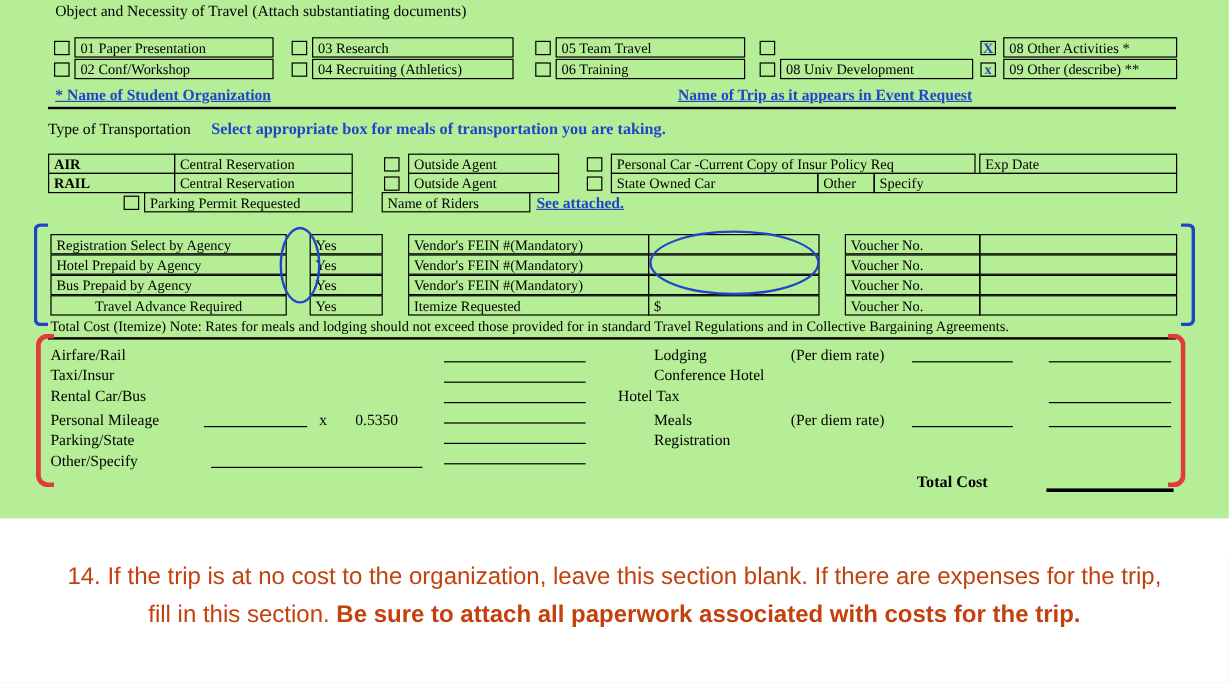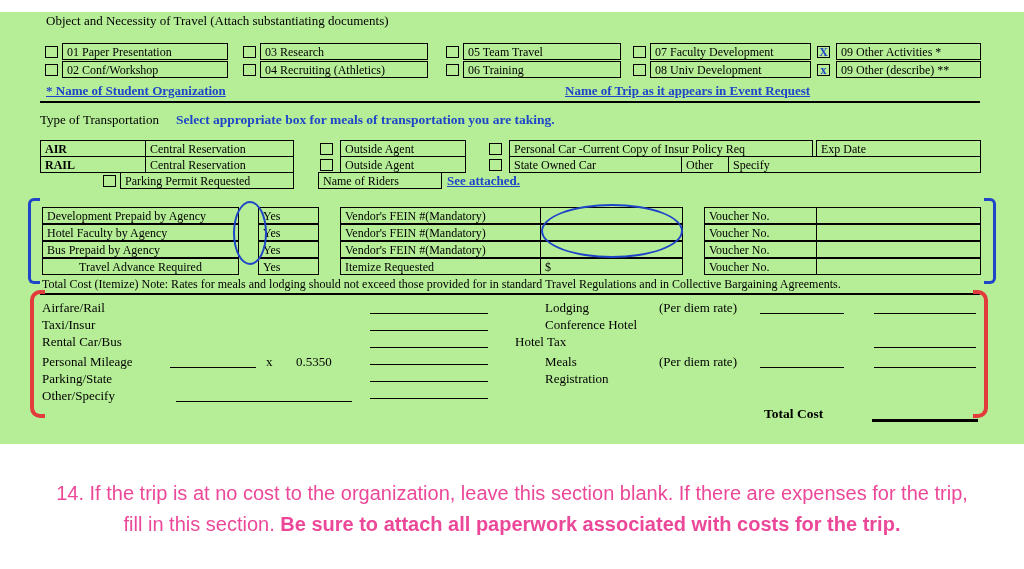--- a/index.html
+++ b/index.html
@@ -4,21 +4,21 @@
 <style>
   :root{
     --form-bg:#b6ee97;
     --annotation-blue:#1f45c8;
     --bracket-red:#e23b3b;
     --ink:#000000;
   }
   *{margin:0;padding:0;box-sizing:border-box;}
   body{width:1024px;height:569px;background:#ffffff;overflow:hidden;
        font-family:"Liberation Serif",serif;}
-  .slide{position:relative;width:1024px;height:466px;background:#ffffff;margin-top:12px;}
+  .slide{position:relative;width:1024px;height:466px;background:#ffffff;}
   .form{position:absolute;left:0;top:0;width:1024px;height:432px;background:var(--form-bg);}
   .txt{position:absolute;font-size:13px;color:var(--ink);white-space:nowrap;line-height:15px;}
   .hdr{font-size:13px;}
   .cell{position:absolute;height:17px;border:1px solid var(--ink);font-size:12px;
         line-height:14px;padding:1px 0 0 4px;white-space:nowrap;overflow:hidden;}
   .bold{font-weight:bold;}
   .center{text-align:center;padding-left:0;}
   .cb{position:absolute;width:13px;height:12px;border:1px solid var(--ink);
       font-size:11px;line-height:11px;text-align:center;}
   .bluetxt{color:var(--annotation-blue);font-weight:bold;}
@@ -27,21 +27,21 @@
   .line{position:absolute;border-top:1.5px solid var(--ink);height:0;}
   .thick{border-top:3px solid var(--ink);}
   .rule{position:absolute;border-top:2px solid var(--ink);height:0;}
   .ellipse{position:absolute;border:2.5px solid var(--annotation-blue);border-radius:50%;background:transparent;}
   .bracket{position:absolute;background:transparent;}
   .bl-left{border-left:3px solid var(--annotation-blue);border-top:3px solid var(--annotation-blue);border-bottom:3px solid var(--annotation-blue);border-radius:6px 0 0 6px;}
   .bl-right{border-right:3px solid var(--annotation-blue);border-top:3px solid var(--annotation-blue);border-bottom:3px solid var(--annotation-blue);border-radius:0 6px 6px 0;}
   .rd-left{border-left:4px solid var(--bracket-red);border-top:4px solid var(--bracket-red);border-bottom:4px solid var(--bracket-red);border-radius:10px 0 0 10px;}
   .rd-right{border-right:4px solid var(--bracket-red);border-top:4px solid var(--bracket-red);border-bottom:4px solid var(--bracket-red);border-radius:0 10px 10px 0;}
   .caption{position:absolute;left:0;top:466px;width:1024px;text-align:center;
-           font-family:"Liberation Sans",sans-serif;font-size:20px;color:#ec4899;line-height:31px;}
+           font-family:"Liberation Sans",sans-serif;font-size:20px;color:#c2410c;line-height:31px;}
 </style>
 </head>
 <body>
 
 <div class="slide">
   <div class="form">
 
     <div class="txt hdr" style="left:46px;top:1px">Object and Necessity of Travel (Attach substantiating documents)</div>
 
     <span class="cb" style="left:45px;top:34px"></span>
@@ -53,26 +53,25 @@
     <div class="cell" style="left:260px;top:31px;width:168px">03 Research</div>
     <span class="cb" style="left:243px;top:52px"></span>
     <div class="cell" style="left:260px;top:49px;width:168px">04 Recruiting (Athletics)</div>
 
     <span class="cb" style="left:446px;top:34px"></span>
     <div class="cell" style="left:463px;top:31px;width:158px">05 Team Travel</div>
     <span class="cb" style="left:446px;top:52px"></span>
     <div class="cell" style="left:463px;top:49px;width:158px">06 Training</div>
 
     <span class="cb" style="left:633px;top:34px"></span>
-    <div class="cell" style="left:650px;top:31px;width:161px">07 Faculty Development</div>
     <span class="cb" style="left:633px;top:52px"></span>
     <div class="cell" style="left:650px;top:49px;width:161px">08 Univ Development</div>
 
     <span class="cb" style="left:817px;top:34px"><span class="bluemark">X</span></span>
-    <div class="cell" style="left:836px;top:31px;width:145px">09 Other Activities *</div>
+    <div class="cell" style="left:836px;top:31px;width:145px">08 Other Activities *</div>
     <span class="cb" style="left:817px;top:52px"><span class="bluemark">x</span></span>
     <div class="cell" style="left:836px;top:49px;width:145px">09 Other (describe) **</div>
 
     <div class="txt blueu" style="left:46px;top:71px">* Name of Student Organization</div>
     <div class="txt blueu" style="left:565px;top:71px">Name of Trip as it appears in Event Request</div>
     <div class="rule" style="left:40px;top:89px;width:940px"></div>
 
     <div class="txt" style="left:40px;top:100px">Type of Transportation</div>
     <div class="txt bluetxt" style="left:176px;top:100px;font-size:13.5px">Select appropriate box for meals of transportation you are taking.</div>
 
@@ -91,28 +90,28 @@
     <span class="cb" style="left:489px;top:147px"></span>
     <div class="cell" style="left:509px;top:144px;width:173px">State Owned Car</div>
     <div class="cell" style="left:681px;top:144px;width:48px">Other</div>
     <div class="cell" style="left:728px;top:144px;width:253px">Specify</div>
 
     <span class="cb" style="left:103px;top:163px"></span>
     <div class="cell" style="left:120px;top:160px;width:174px">Parking Permit Requested</div>
     <div class="cell" style="left:318px;top:160px;width:124px">Name of Riders</div>
     <div class="txt blueu" style="left:447px;top:161px">See attached.</div>
 
-    <div class="cell" style="left:42px;top:195px;width:197px">Development Prepaid by Agency</div>
+    <div class="cell" style="left:42px;top:195px;width:197px">Registration Select by Agency</div>
     <div class="cell" style="left:258px;top:195px;width:61px">Yes</div>
     <div class="cell" style="left:340px;top:195px;width:201px">Vendor's FEIN #(Mandatory)</div>
     <div class="cell" style="left:540px;top:195px;width:143px"></div>
     <div class="cell" style="left:704px;top:195px;width:113px">Voucher No.</div>
     <div class="cell" style="left:816px;top:195px;width:165px"></div>
 
-    <div class="cell" style="left:42px;top:212px;width:197px">Hotel Faculty by Agency</div>
+    <div class="cell" style="left:42px;top:212px;width:197px">Hotel Prepaid by Agency</div>
     <div class="cell" style="left:258px;top:212px;width:61px">Yes</div>
     <div class="cell" style="left:340px;top:212px;width:201px">Vendor's FEIN #(Mandatory)</div>
     <div class="cell" style="left:540px;top:212px;width:143px"></div>
     <div class="cell" style="left:704px;top:212px;width:113px">Voucher No.</div>
     <div class="cell" style="left:816px;top:212px;width:165px"></div>
 
     <div class="cell" style="left:42px;top:229px;width:197px">Bus Prepaid by Agency</div>
     <div class="cell" style="left:258px;top:229px;width:61px">Yes</div>
     <div class="cell" style="left:340px;top:229px;width:201px">Vendor's FEIN #(Mandatory)</div>
     <div class="cell" style="left:540px;top:229px;width:143px"></div>

